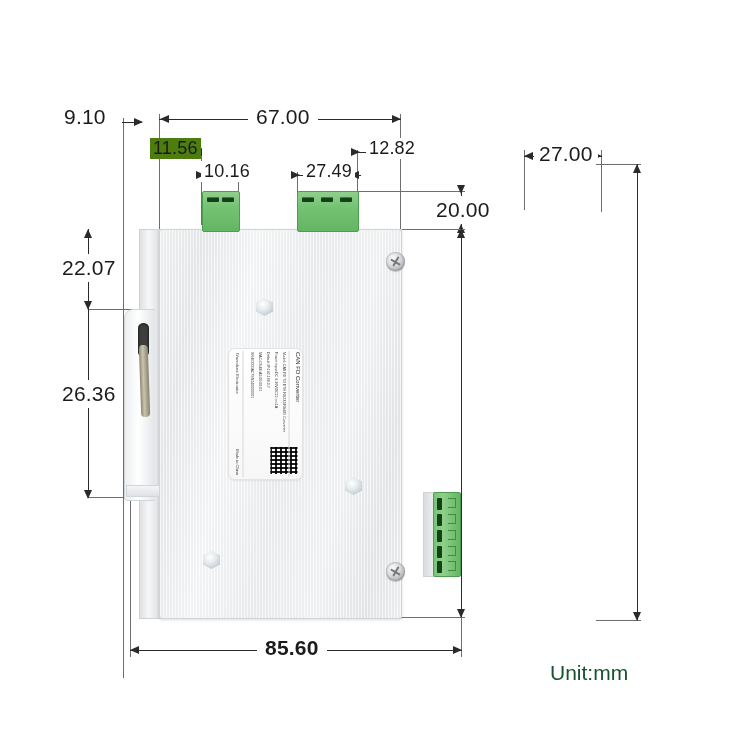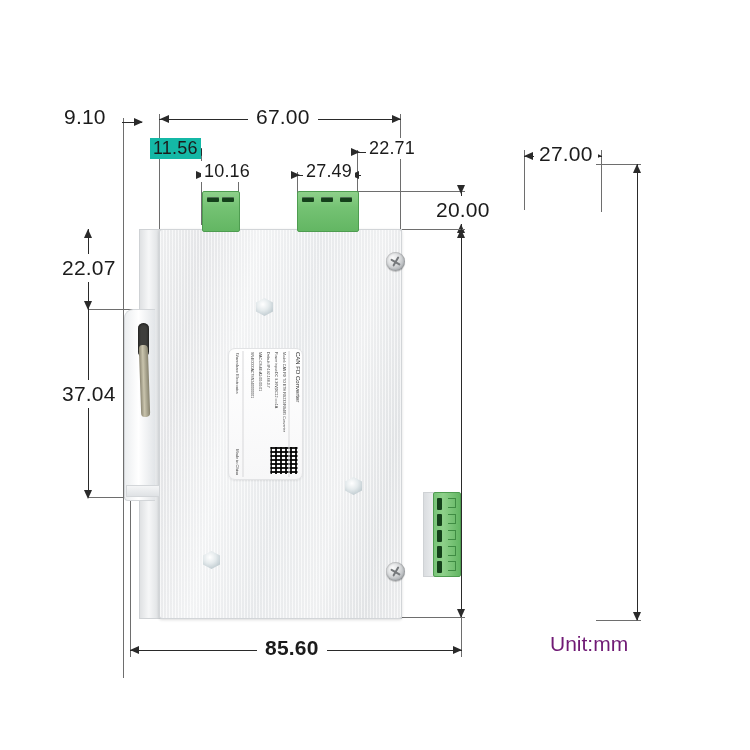--- a/index.html
+++ b/index.html
@@ -17,22 +17,23 @@
     font-family:"Liberation Sans", sans-serif;
     font-size:21px;
     color:#1b1b1b;
     letter-spacing:0.2px;
     white-space:nowrap;
   }
   .dim-small{font-size:18px;}
   .unit-text{
     position:absolute;
     font-size:21px;
-    color:#701a75;
+    color:#14532d;
     white-space:nowrap;
+    margin-top:29px;
   }
 
   
   .ext{position:absolute;background:#6e6e6e;}
   .ext.v{width:1px;}
   .ext.h{height:1px;}
   .dline{position:absolute;background:#2a2a2a;}
   .dline.h{height:1px;}
   .dline.v{width:1px;}
   .arw{position:absolute;width:0;height:0;}
@@ -177,57 +178,57 @@
     <div class="ext v" style="left:400px;top:114px;height:115px;"></div>
     <div class="dline h" style="left:159px;top:119px;width:242px;"></div>
     <div class="arw l" style="left:160px;top:115px;"></div>
     <div class="arw r" style="left:392px;top:115px;"></div>
     <div class="dim-text" style="left:248px;top:105px;background:#fff;padding:0 8px;">67.00</div>
 
     <div class="ext v" style="left:201px;top:150px;height:75px;"></div>
     <div class="dline h" style="left:160px;top:152px;width:42px;"></div>
     <div class="arw r" style="left:160px;top:148px;"></div>
     <div class="arw l" style="left:193px;top:148px;"></div>
-    <div class="dim-text dim-small" style="left:150px;top:138px;background:#14b8a6;padding:0 3px;">11.56</div>
+    <div class="dim-text dim-small" style="left:150px;top:138px;background:#4d7c0f;padding:0 3px;">11.56</div>
 
     <div class="ext v" style="left:238px;top:172px;height:53px;"></div>
     <div class="dline h" style="left:196px;top:175px;width:46px;"></div>
     <div class="arw r" style="left:196px;top:171px;"></div>
     <div class="arw l" style="left:231px;top:171px;"></div>
     <div class="dim-text dim-small" style="left:201px;top:161px;background:#fff;padding:0 3px;">10.16</div>
 
     <div class="ext v" style="left:297px;top:172px;height:53px;"></div>
     <div class="ext v" style="left:357px;top:150px;height:75px;"></div>
     <div class="dline h" style="left:293px;top:175px;width:68px;"></div>
     <div class="arw r" style="left:291px;top:171px;"></div>
     <div class="arw l" style="left:350px;top:171px;"></div>
     <div class="dim-text dim-small" style="left:303px;top:161px;background:#fff;padding:0 3px;">27.49</div>
 
     <div class="dline h" style="left:354px;top:152px;width:48px;"></div>
     <div class="arw r" style="left:351px;top:148px;"></div>
     <div class="arw l" style="left:394px;top:148px;"></div>
-    <div class="dim-text dim-small" style="left:366px;top:138px;background:#fff;padding:0 3px;">22.71</div>
+    <div class="dim-text dim-small" style="left:366px;top:138px;background:#fff;padding:0 3px;">12.82</div>
 
     <div class="ext h" style="left:355px;top:191px;width:110px;"></div>
     <div class="ext h" style="left:400px;top:229px;width:65px;"></div>
     <div class="dline v" style="left:461px;top:191px;height:38px;"></div>
     <div class="arw d" style="left:457px;top:185px;"></div>
     <div class="arw u" style="left:457px;top:224px;"></div>
     <div class="dim-text" style="left:432px;top:196px;background:#fff;padding:2px 4px;">20.00</div>
 
     <div class="ext h" style="left:88px;top:309px;width:112px;"></div>
     <div class="dline v" style="left:88px;top:229px;height:80px;"></div>
     <div class="arw u" style="left:84px;top:229px;"></div>
     <div class="arw d" style="left:84px;top:301px;"></div>
     <div class="dim-text" style="left:58px;top:254px;background:#fff;padding:2px 4px;">22.07</div>
 
     <div class="ext h" style="left:88px;top:497px;width:112px;"></div>
     <div class="dline v" style="left:88px;top:309px;height:188px;"></div>
     <div class="arw d" style="left:84px;top:490px;"></div>
-    <div class="dim-text" style="left:58px;top:380px;background:#fff;padding:2px 4px;">37.04</div>
+    <div class="dim-text" style="left:58px;top:380px;background:#fff;padding:2px 4px;">26.36</div>
 
     <div class="ext h" style="left:400px;top:229px;width:65px;"></div>
     <div class="ext h" style="left:400px;top:617px;width:65px;"></div>
     <div class="dline v" style="left:461px;top:229px;height:388px;"></div>
     <div class="arw u" style="left:457px;top:229px;"></div>
     <div class="arw d" style="left:457px;top:609px;"></div>
 
     <div class="ext v" style="left:130px;top:497px;height:160px;"></div>
     <div class="ext v" style="left:461px;top:617px;height:40px;"></div>
     <div class="dline h" style="left:130px;top:650px;width:332px;"></div>

